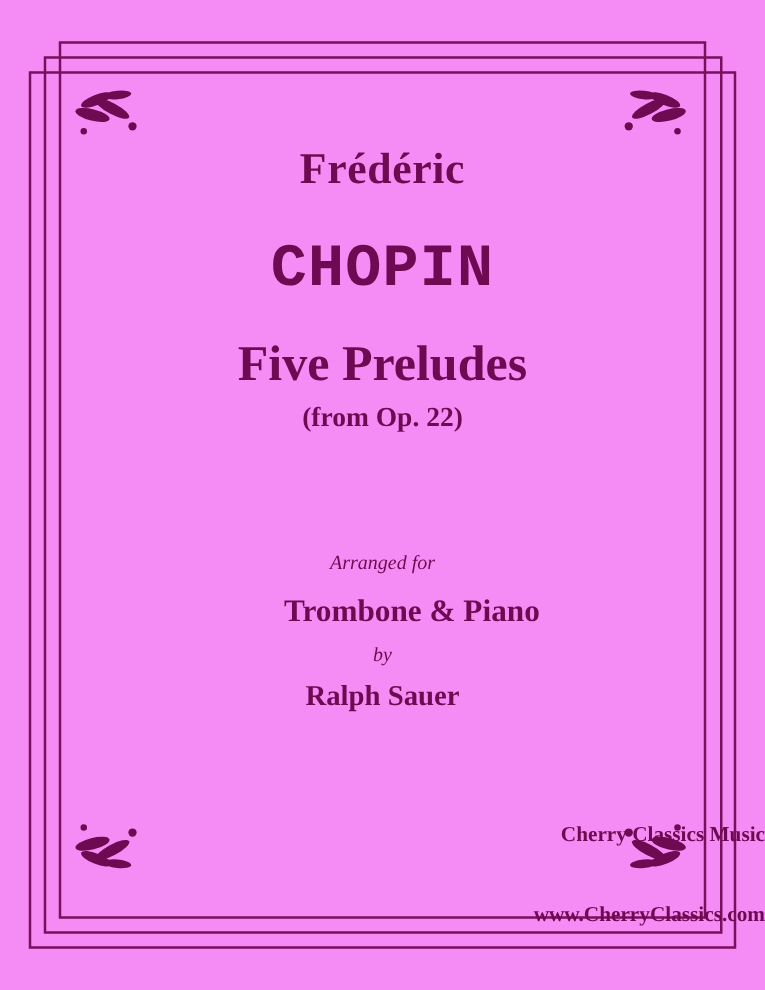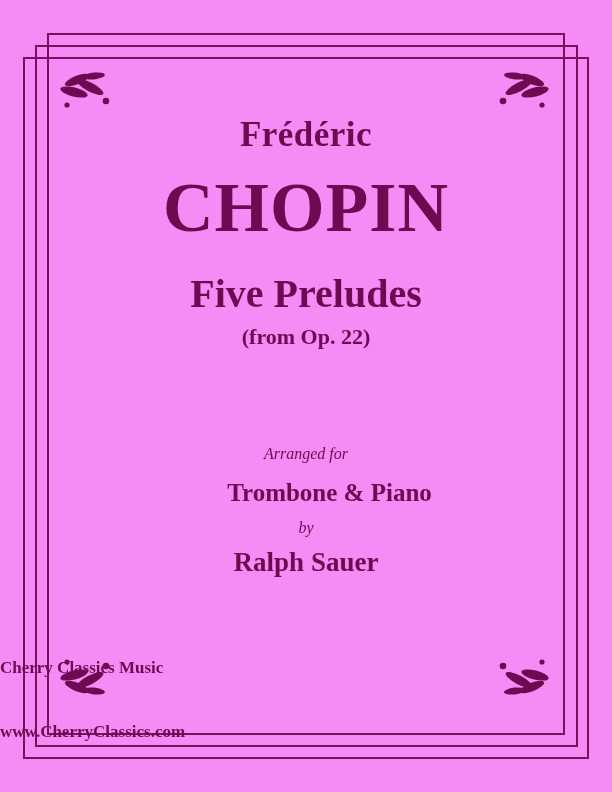--- a/index.html
+++ b/index.html
@@ -66,25 +66,26 @@
   }
 
   .composer-first {
     font-size: 35px;
     font-weight: bold;
     letter-spacing: 0.5px;
     margin-top: 116px;
     line-height: 1.1;
   }
   .composer-last {
-    font-size: 70px;
+    font-size: 48px;
     font-weight: bold;
     letter-spacing: 1px;
-    margin-top: 16px;
+    margin-top: 36px;
     line-height: 1.05;
+    font-family: Liberation Mono, monospace;
   }
   .work-title {
     font-size: 40px;
     font-weight: bold;
     margin-top: 28px;
     line-height: 1.1;
   }
   .work-sub {
     font-size: 22px;
     font-weight: bold;
@@ -101,30 +102,30 @@
     font-weight: bold;
     margin-top: 16px;
     margin-left: 47px;
   }
   .by {
     font-size: 16px;
     font-style: italic;
     margin-top: 12px;
   }
   .arranger {
-    font-size: 27px;
+    font-size: 23px;
     font-weight: bold;
     margin-top: 10px;
   }
   .publisher {
     position: absolute;
     left: 0;
     top: 656px;
     width: 612px;
-    text-align: left;
+    text-align: right;
     color: #6d0a52;
   }
   .pub-name {
     font-size: 17px;
     font-weight: bold;
     line-height: 1.45;
   }
   .pub-url {
     font-size: 17px;
     font-weight: bold;

